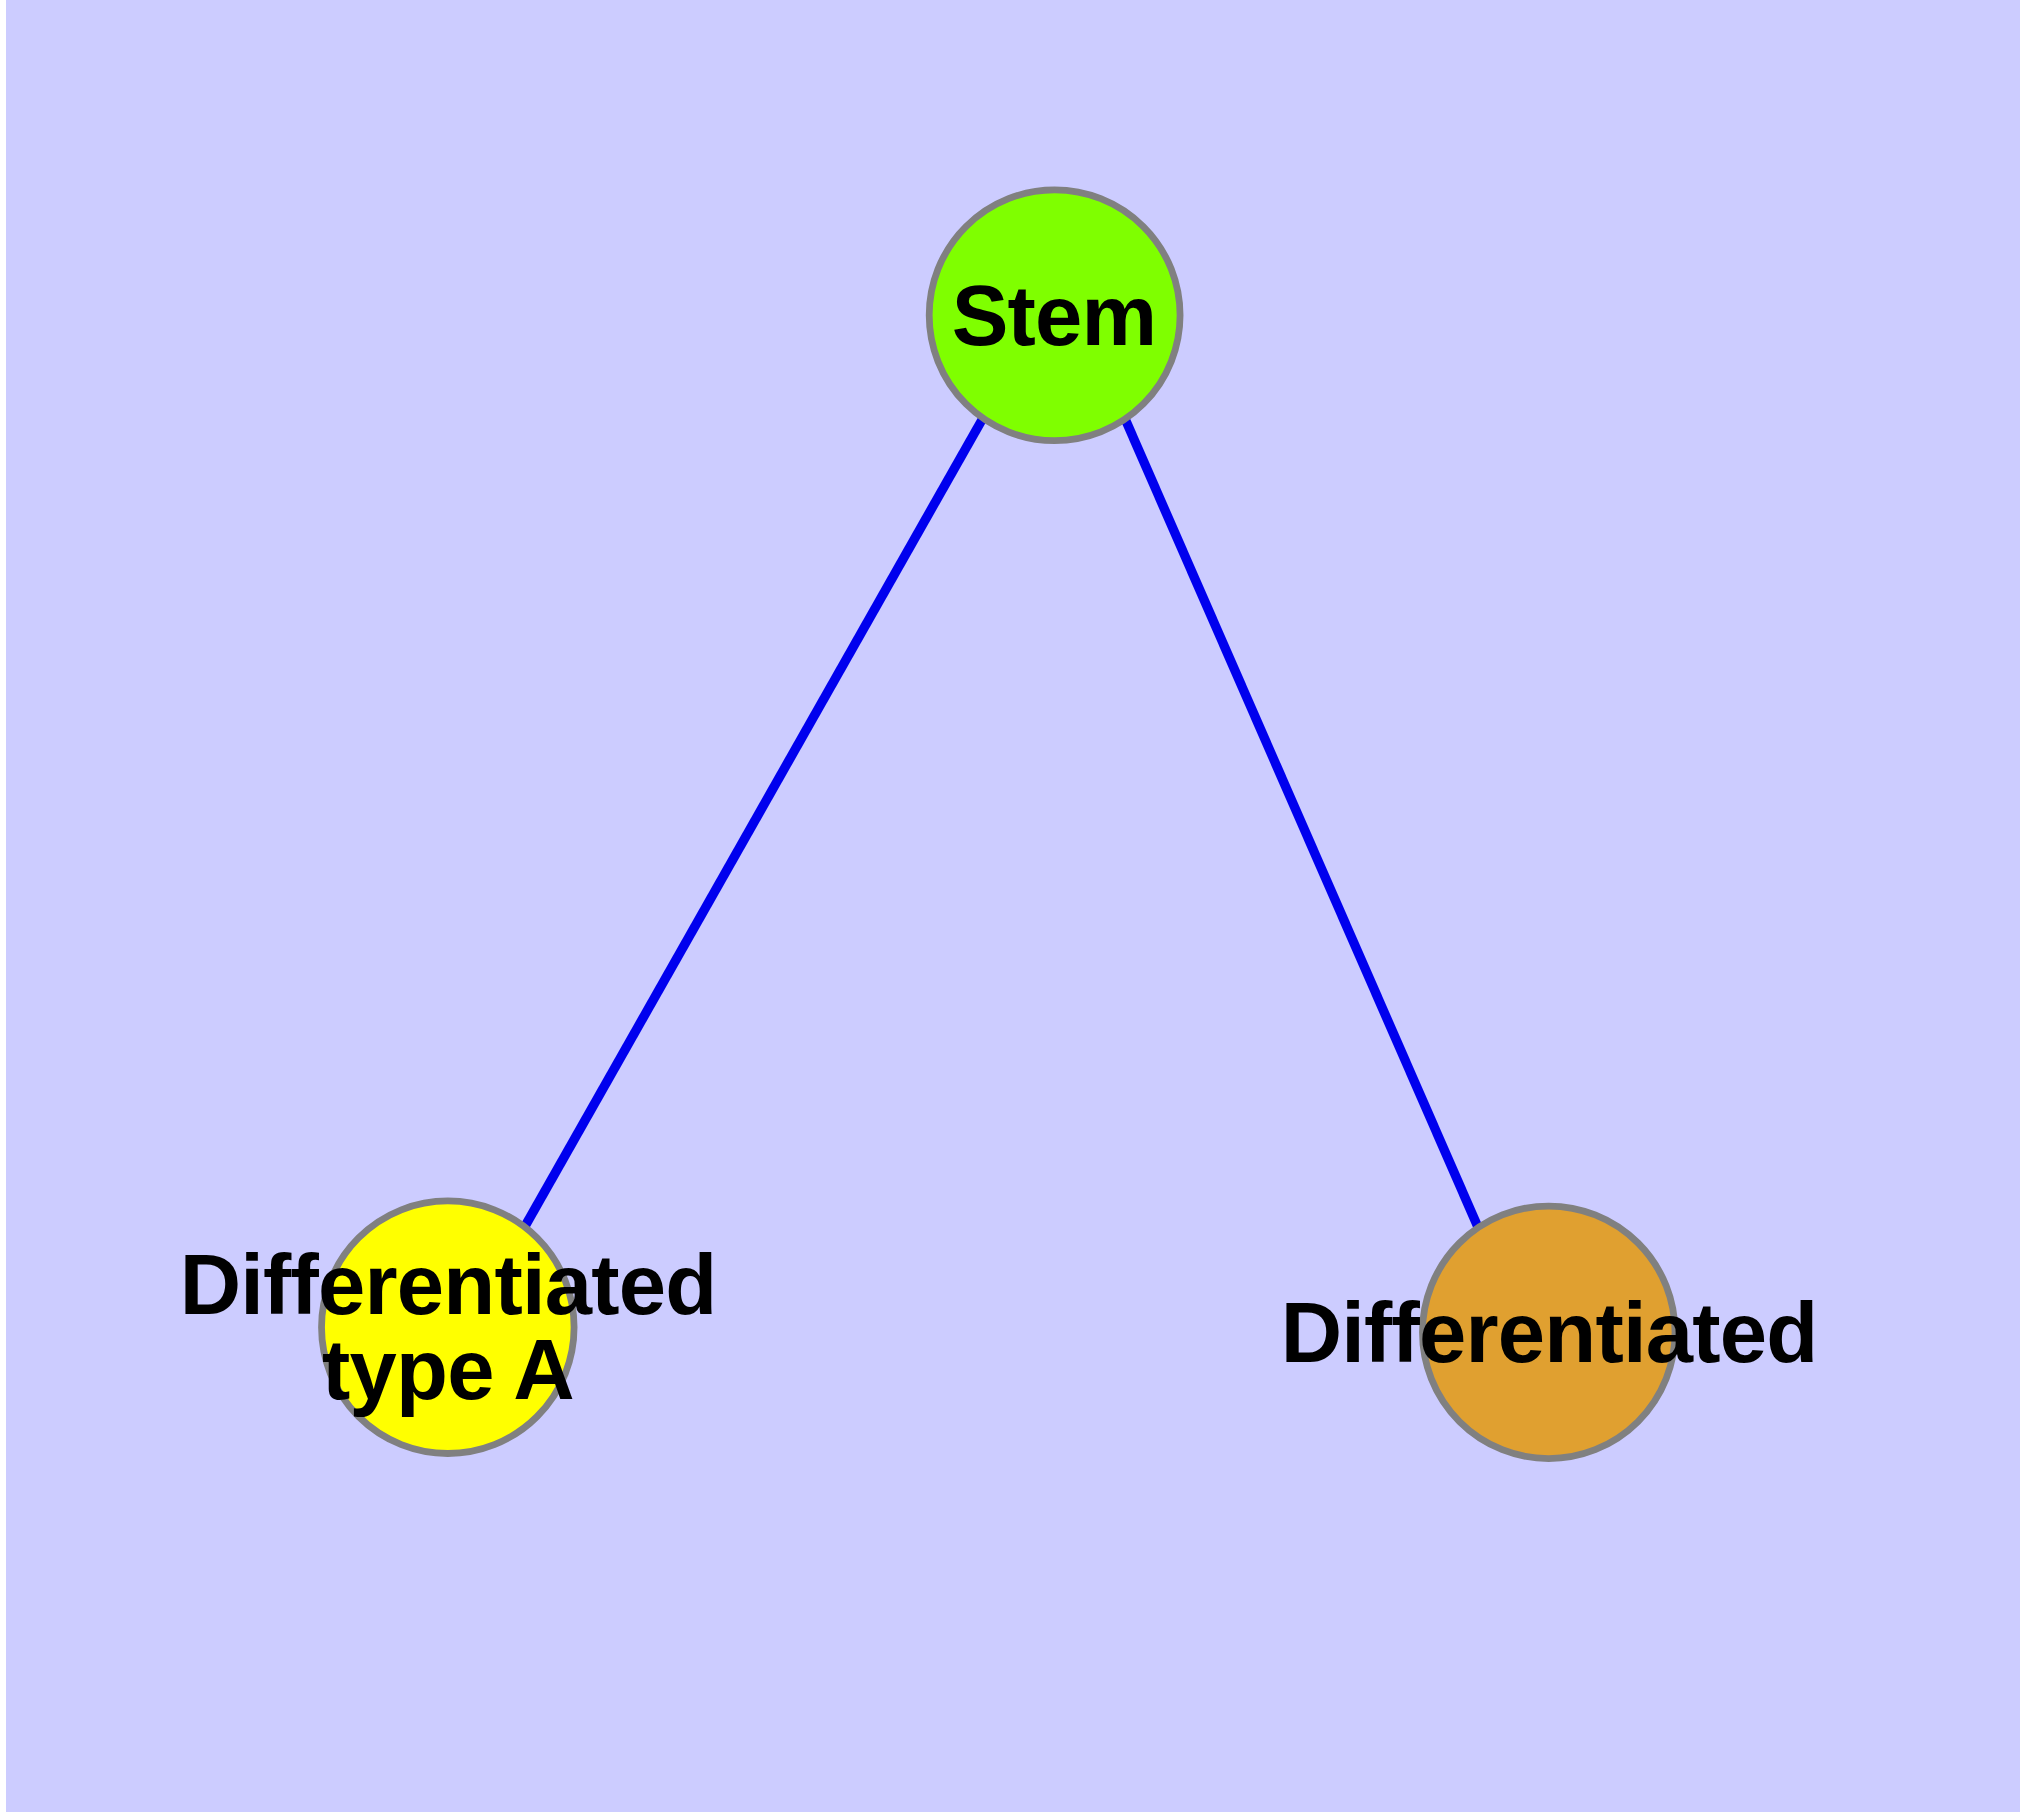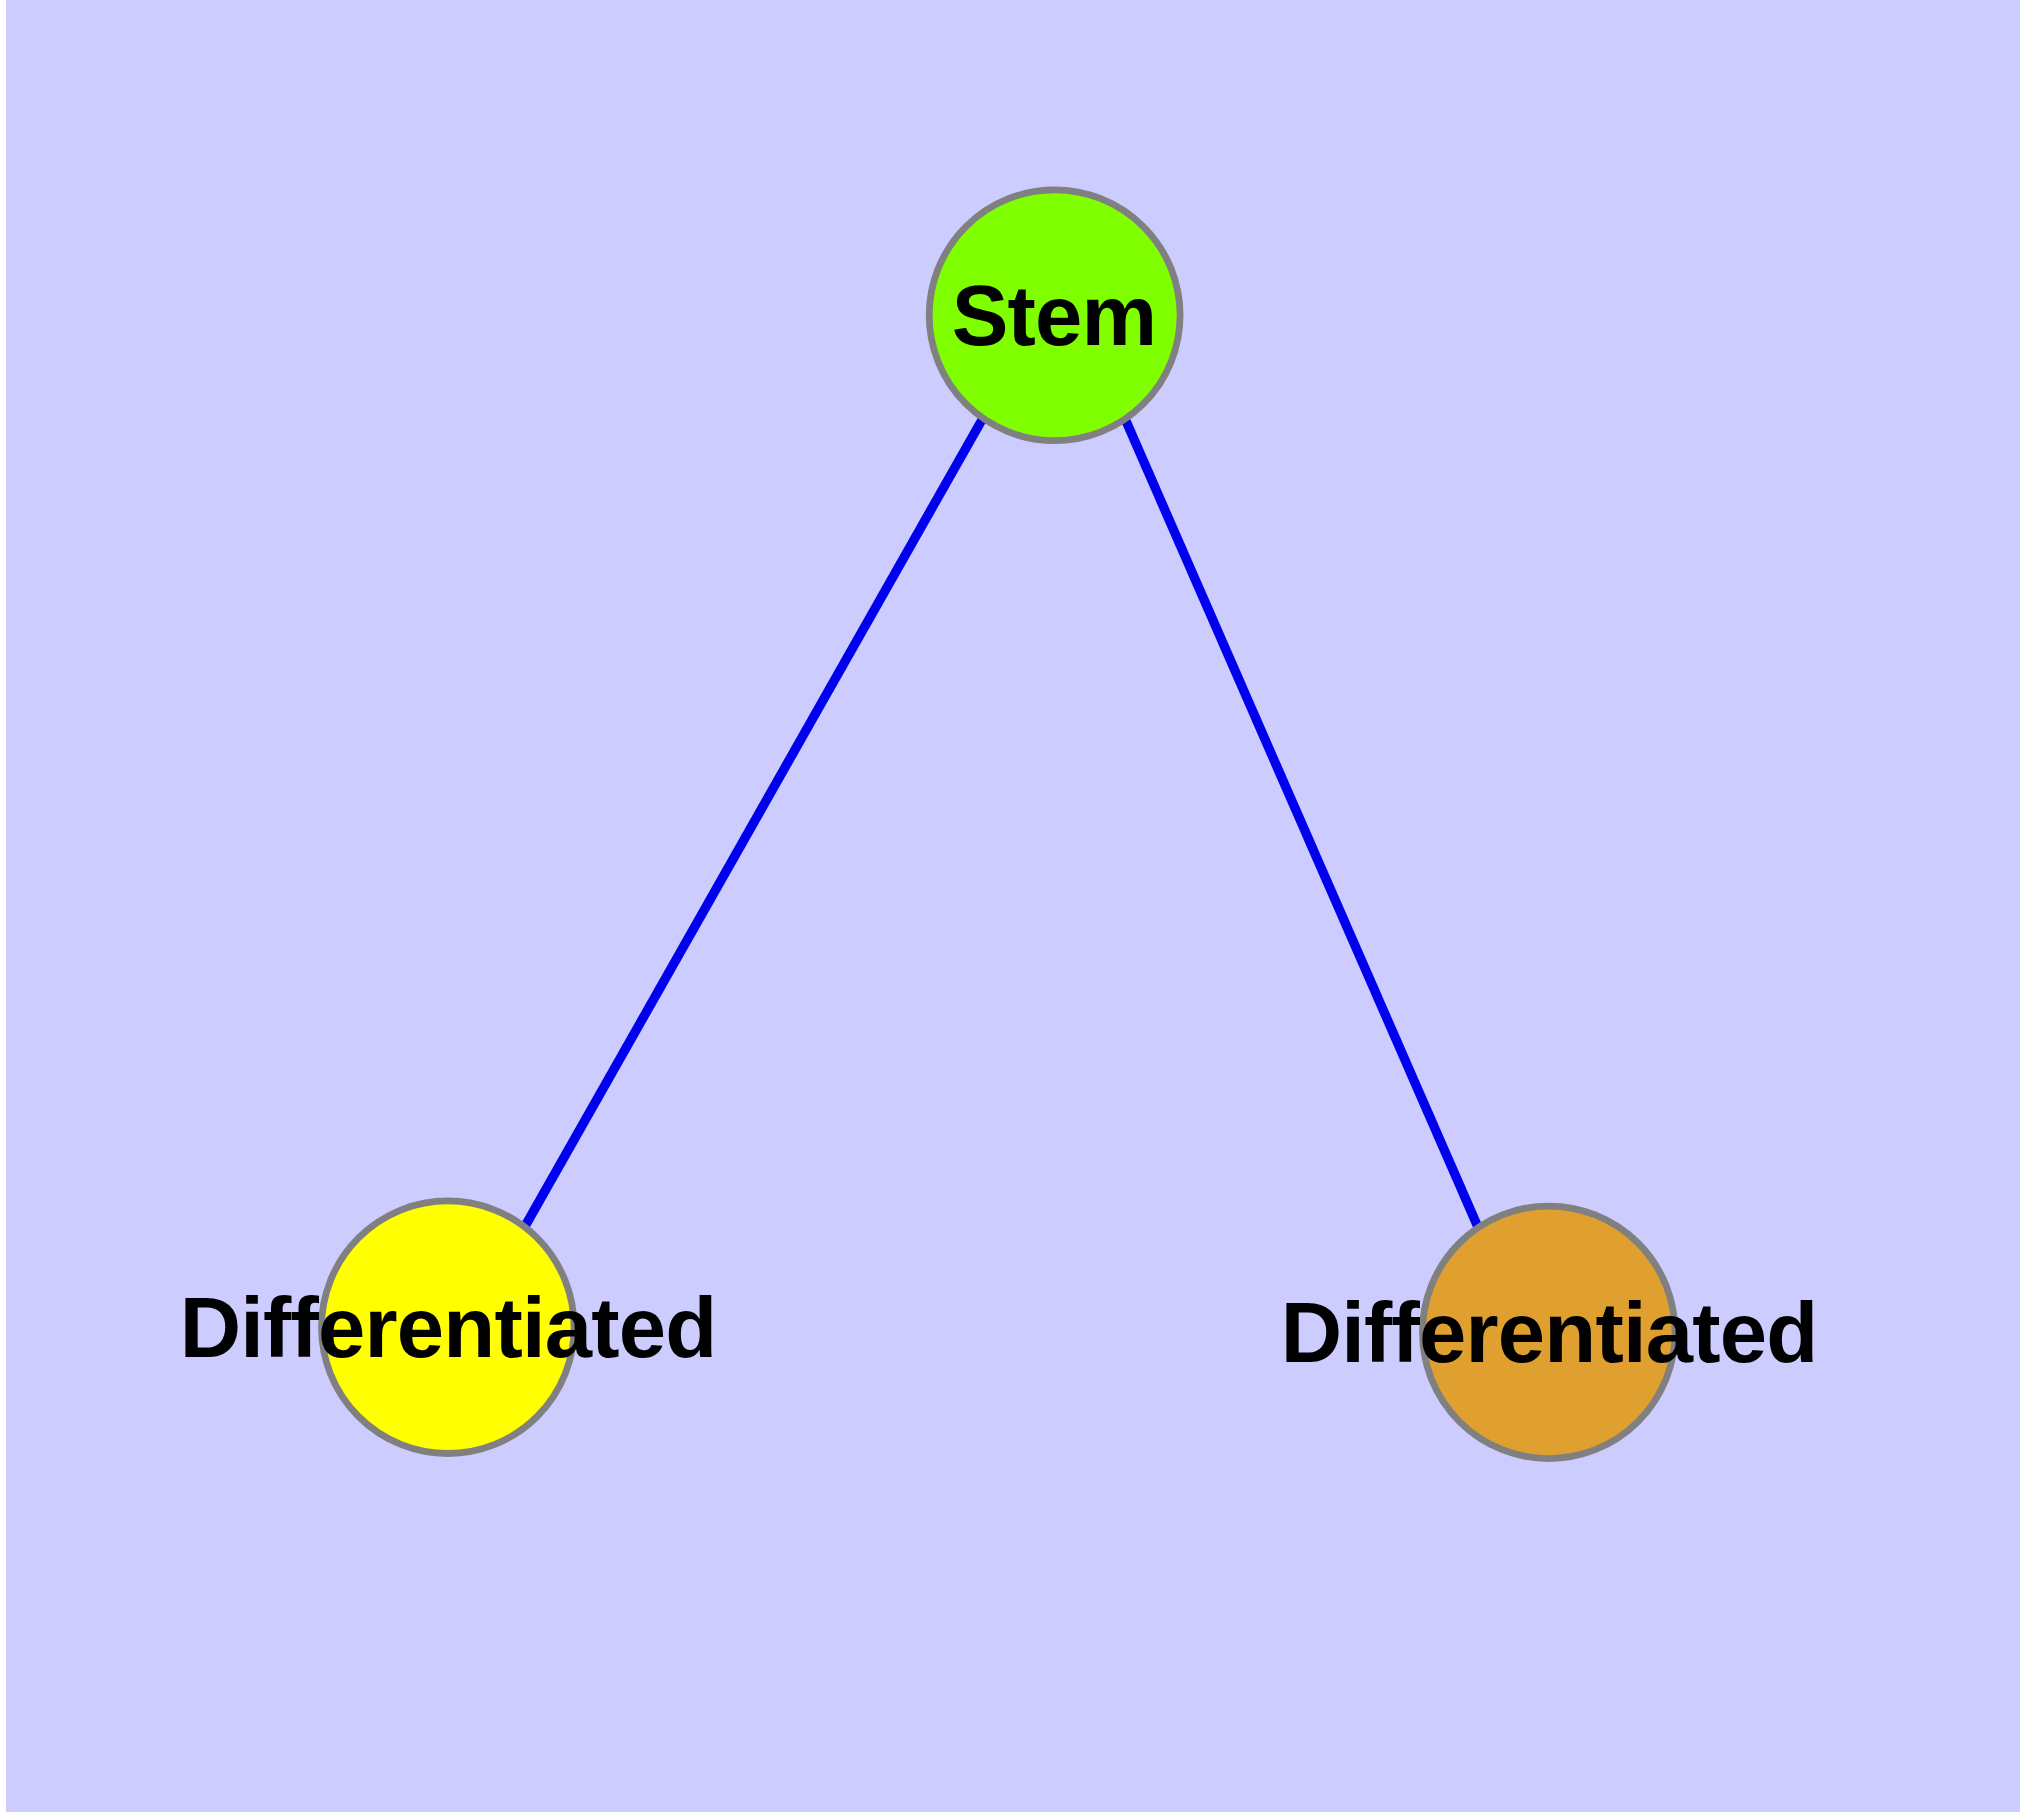--- a/index.html
+++ b/index.html
@@ -66,20 +66,21 @@
         <circle cx="1820" cy="1572" r="149" fill="#e0a030" stroke="#808080" stroke-width="8"></circle>
       </g>
   </svg>
 
   <div id="label-layer">
       <div class="node-label" style="left: 1048px; top: 315px; font-size: 85px; line-height: 85px; color: rgb(0, 0, 0);">
         <span class="line">Stem</span>
       </div>
       <div class="node-label" style="left: 442px; top: 1327px; font-size: 85px; line-height: 85px; color: rgb(0, 0, 0);">
         <span class="line">Differentiated</span>
+        <span class="line">type A</span>
       </div>
       <div class="node-label" style="left: 1543px; top: 1332px; font-size: 85px; line-height: 85px; color: rgb(0, 0, 0);">
         <span class="line">Differentiated</span>
       </div>
     </div>
 
 </div>
 
 
 </body></html>

